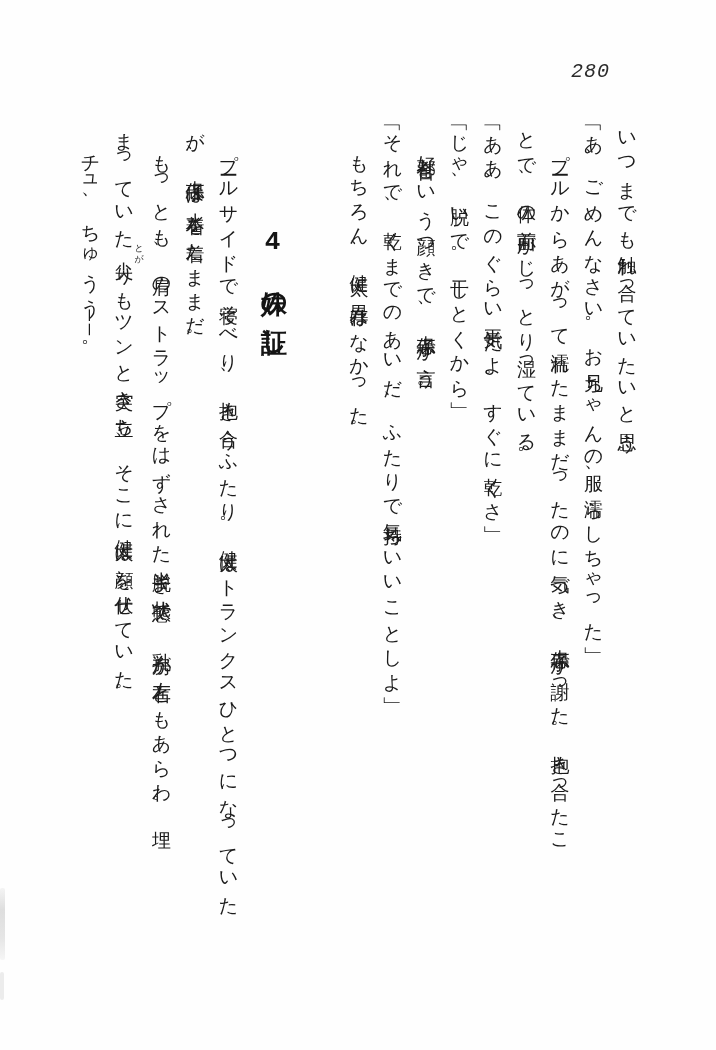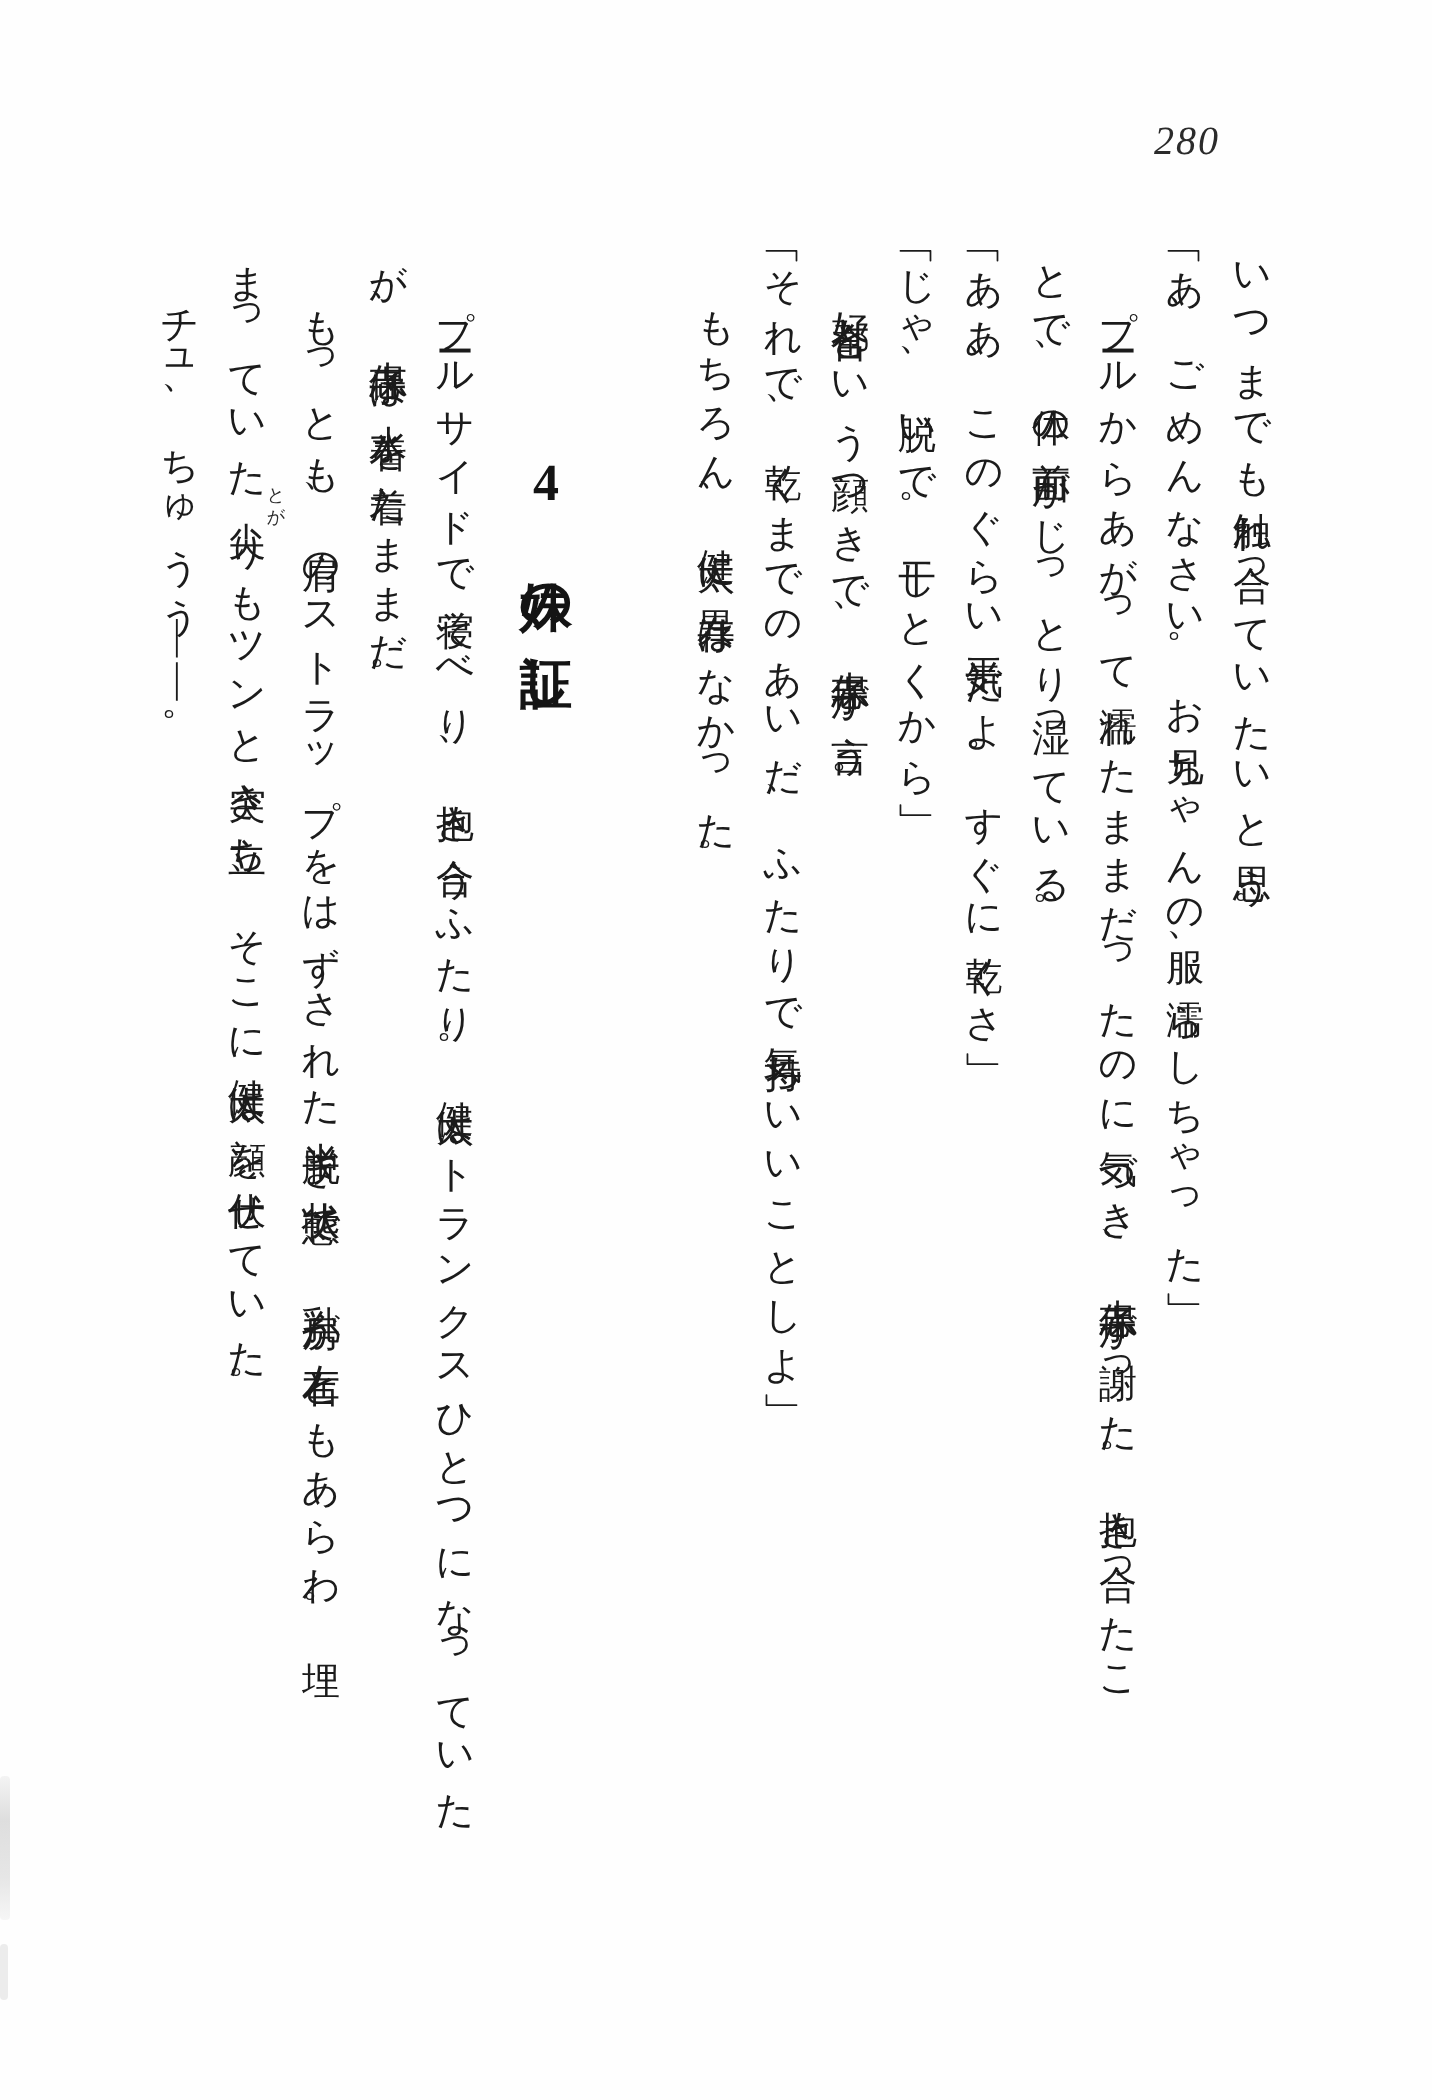--- a/index.html
+++ b/index.html
@@ -7,21 +7,21 @@
     padding: 0;
     background: #888;
   }
   .page {
     position: relative;
     width: 716px;
     height: 1050px;
     margin: 0 auto;
     background: #fefefe;
     overflow: hidden;
-    font-family: Liberation Serif, serif;
+    font-family: Liberation Mono, monospace;
   }
   
   .page-number {
     position: absolute;
     top: 60px;
     right: 106px;
     font-style: italic;
     font-size: 20px;
     letter-spacing: 1px;
     color: #2b2b2b;

